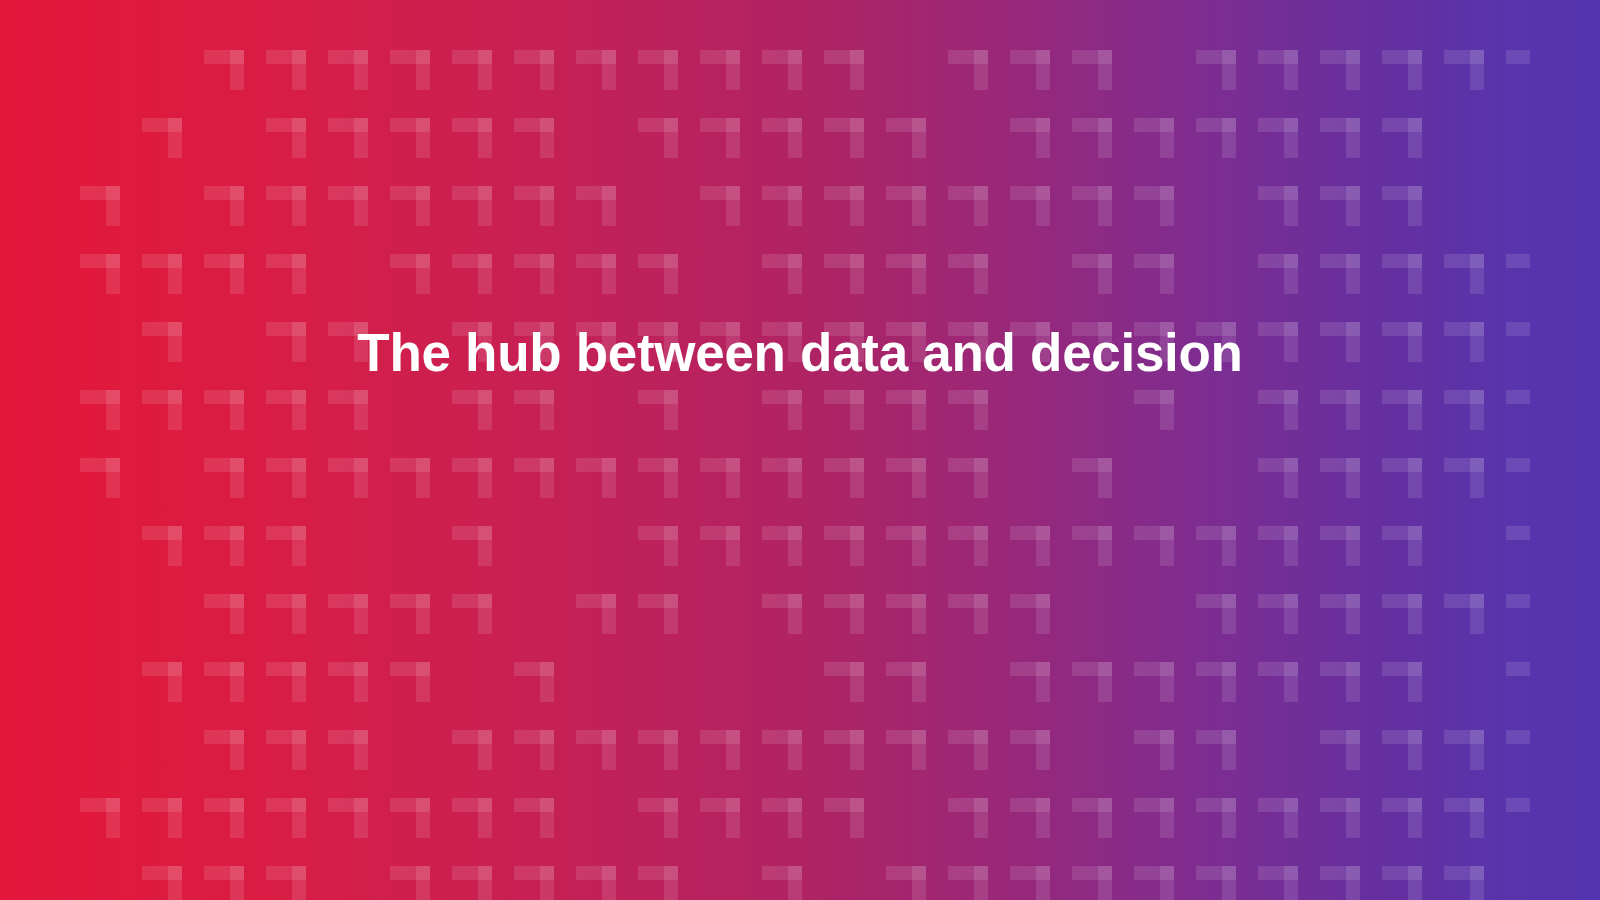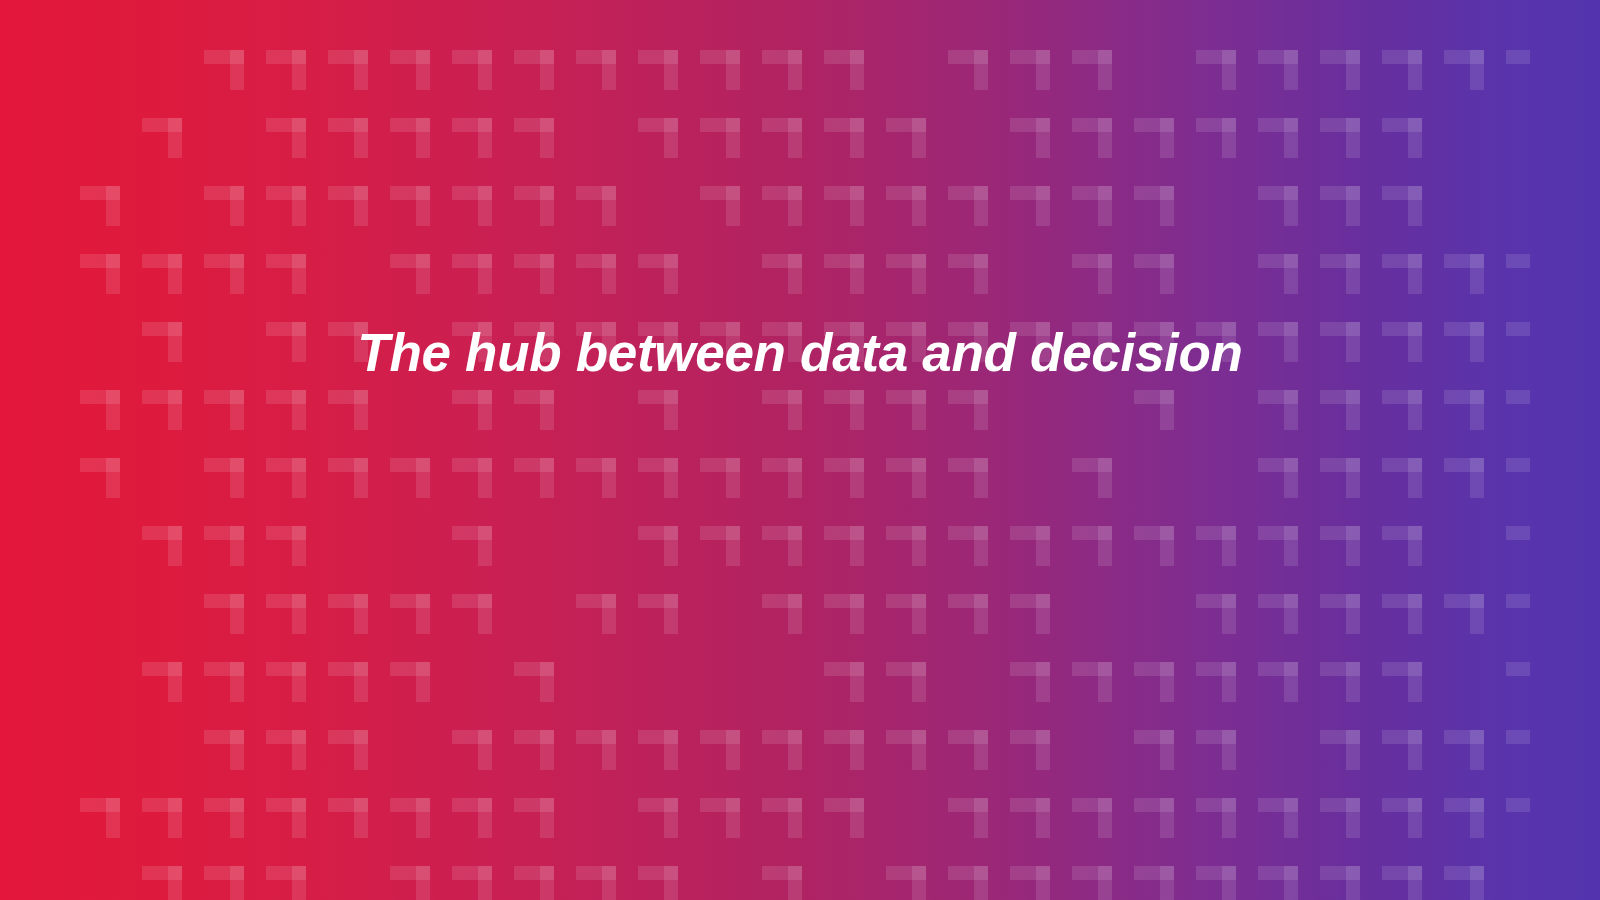--- a/index.html
+++ b/index.html
@@ -86,21 +86,20 @@
   #subtitle {
     display:block;
     margin-top:6px;
     font-family:"Liberation Sans", sans-serif;
     font-weight:700;
     font-size:53px;
     line-height:62px;
     letter-spacing:-0.3px;
     color:#ffffff;
     white-space:nowrap;
-    font-style:italic;
   }
 </style>
 </head>
 <body>
 
 <div id="slide">
 
   <div id="gradient"></div>
 
   <div id="pattern">

